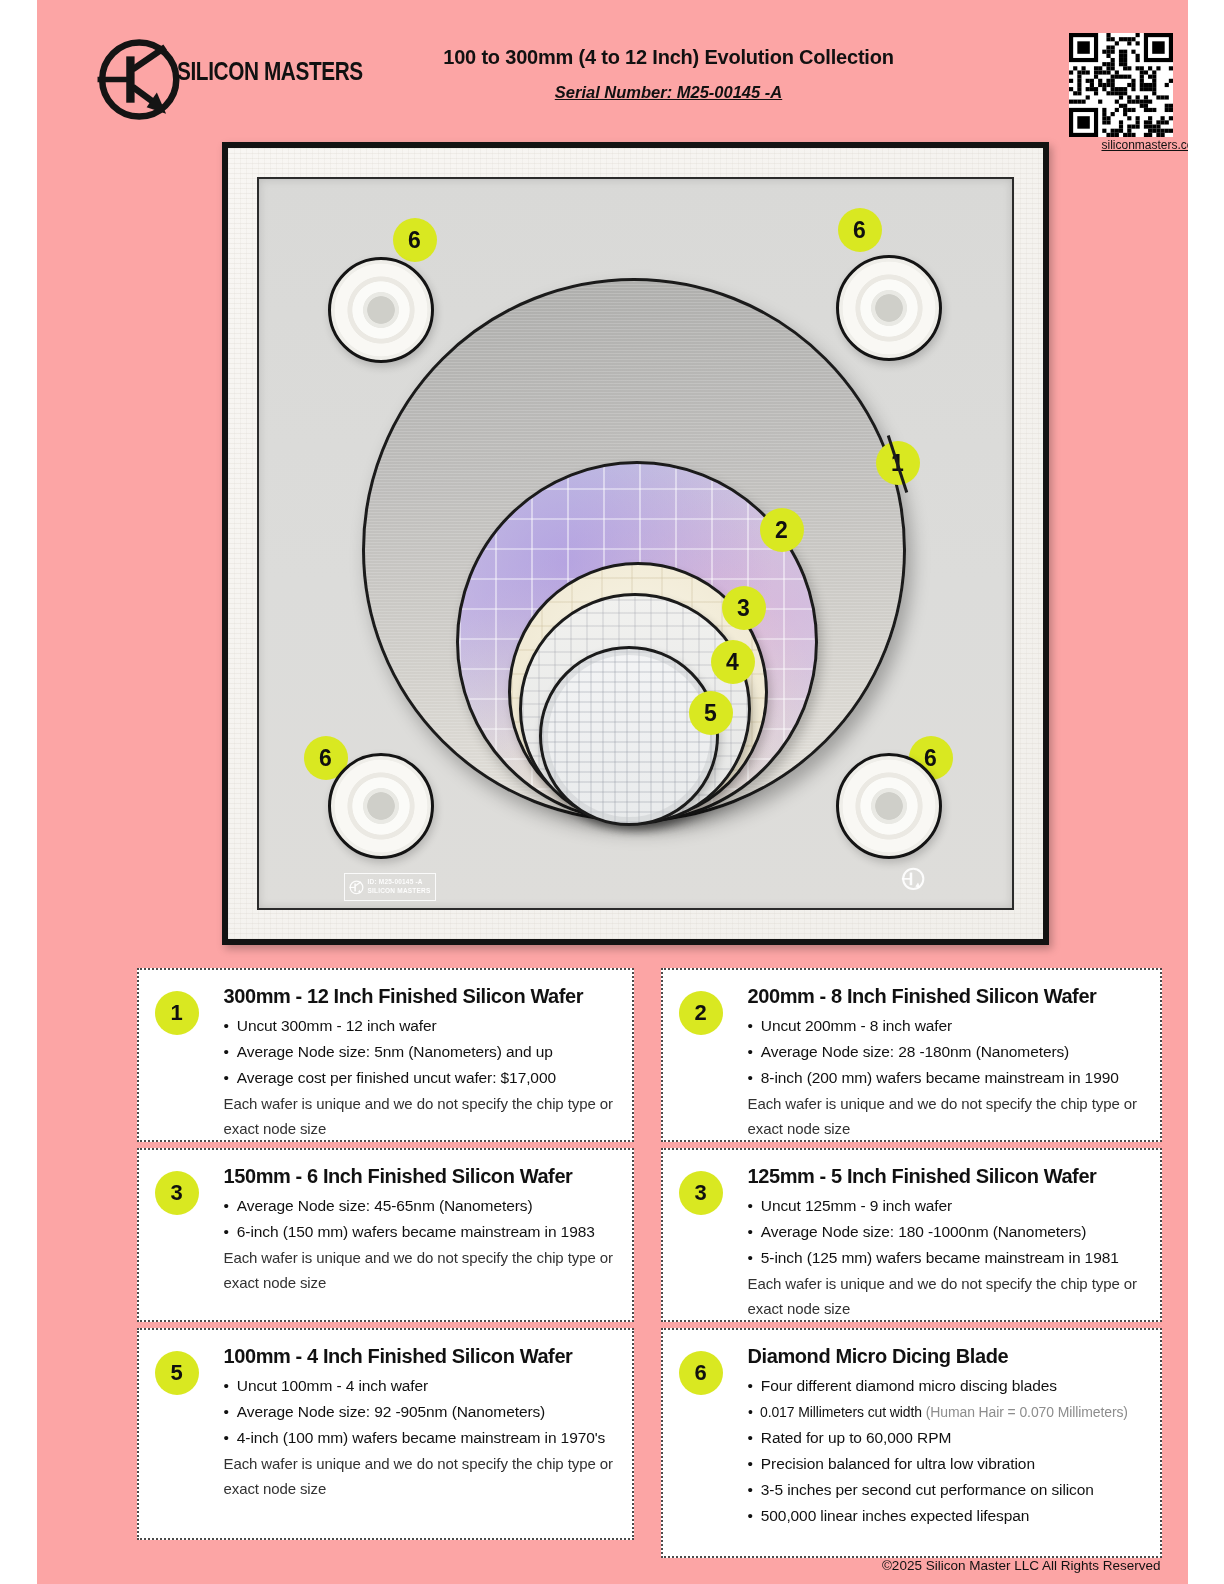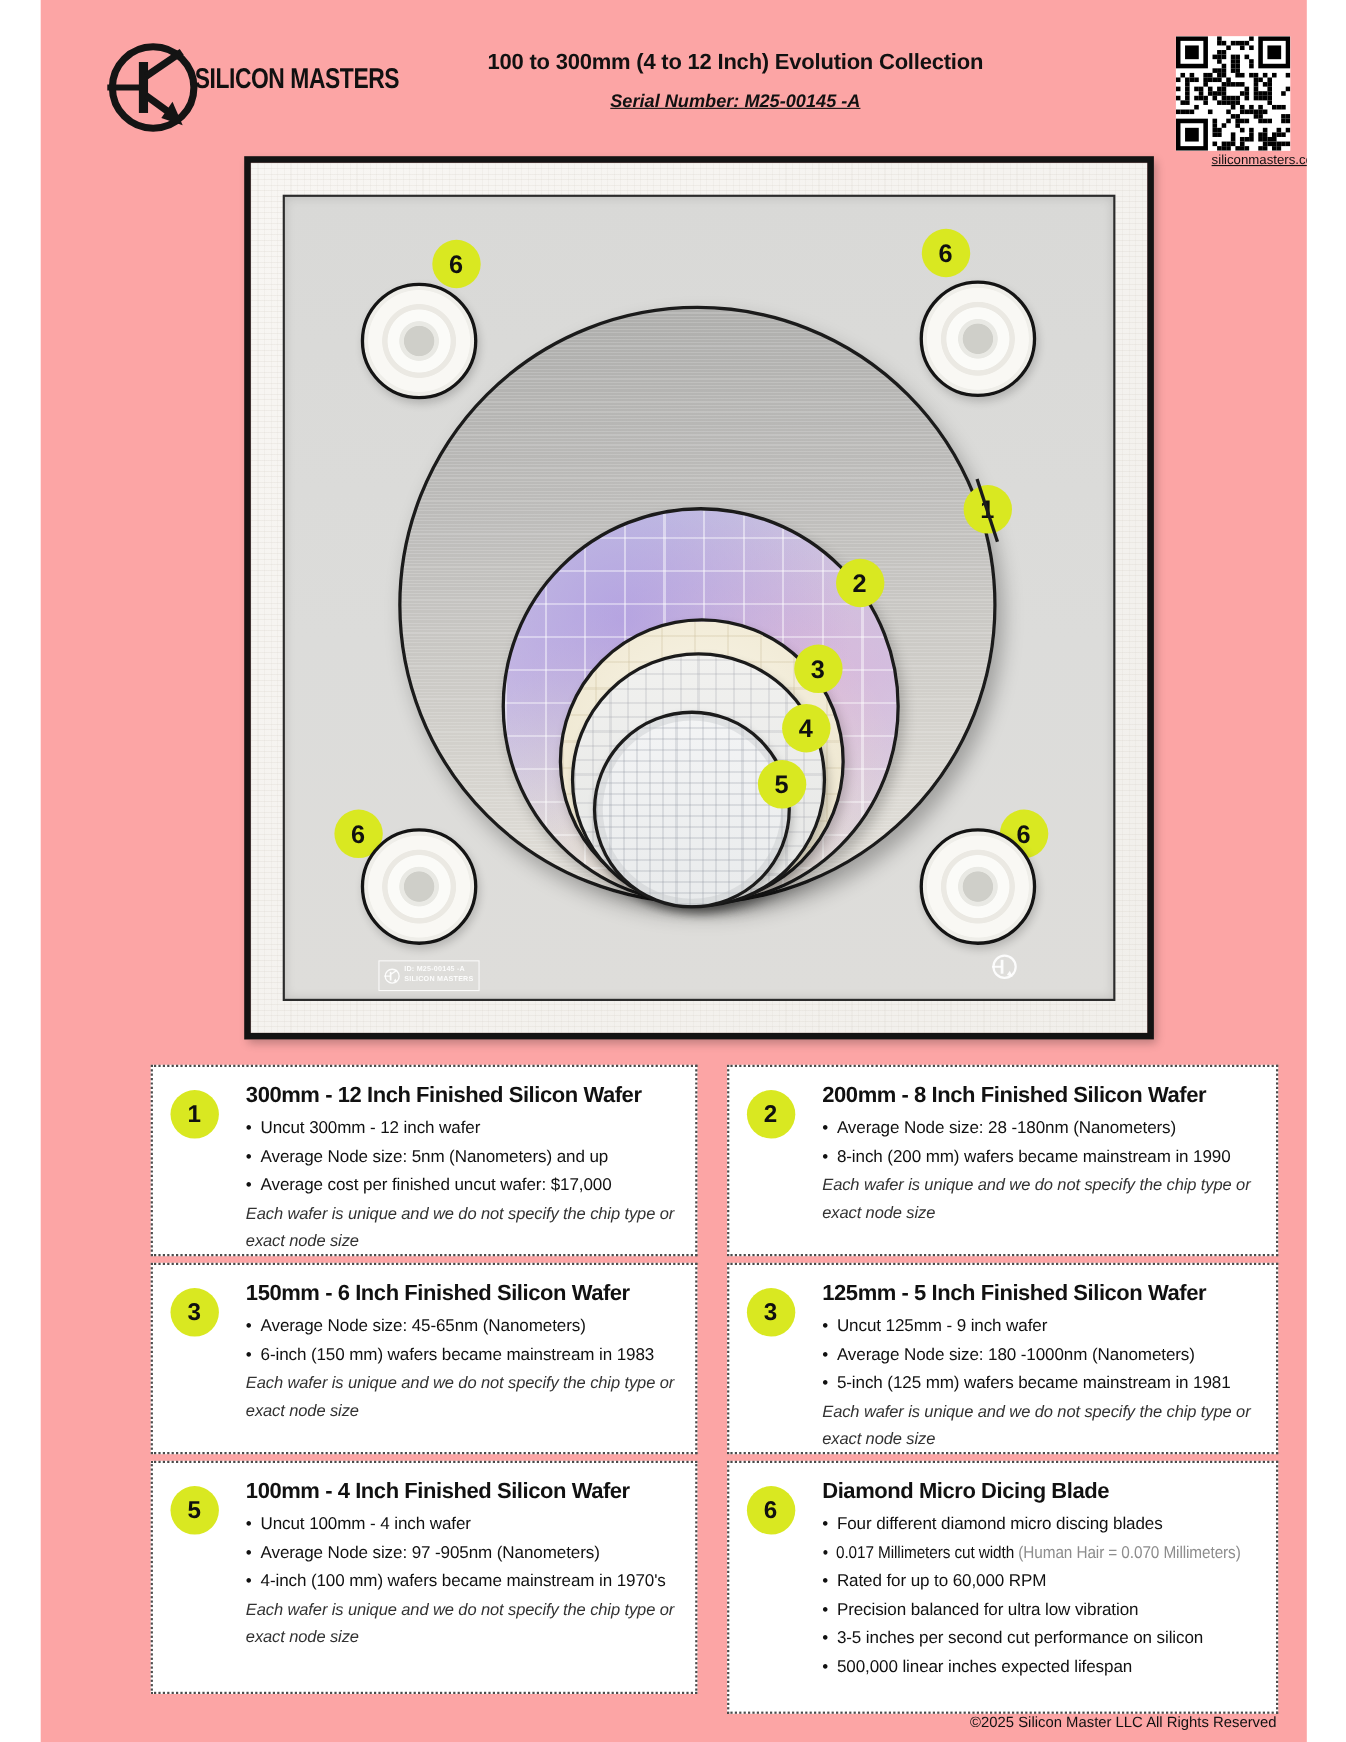--- a/index.html
+++ b/index.html
@@ -98,21 +98,21 @@
           padding:13px 8px 0 13px; background:#fff; }
   .ibadge { width:44px; height:44px; border-radius:50%; background:var(--badge,#d9e821);
             flex:0 0 auto; margin:8px 0 0 3px;
             display:flex; align-items:center; justify-content:center;
             font-size:22px; font-weight:800; color:#101010; }
   .itext { margin-left:25px; width:405px; }
   .itext h3 { font-size:20px; font-weight:800; letter-spacing:-0.4px; margin:2px 0 5px 0; white-space:nowrap; }
   .itext ul { list-style:none; }
   .itext li { font-size:15.5px; line-height:26px; letter-spacing:-0.1px; }
   .itext li::before { content:"•"; margin-right:8px; }
-  .note { font-style:italic; font-size:15px; line-height:25px; color:#323232; letter-spacing:-0.1px; }
+  .note { font-size:15px; line-height:25px; color:#323232; letter-spacing:-0.1px; }
   .gray { color:#8d8d8d; }
   .squeeze { white-space:nowrap; transform:scaleX(.9); transform-origin:left center; letter-spacing:-0.2px; }
 
   .footer { position:absolute; left:624px; top:1558px; width:500px; text-align:right;
             font-size:13.5px; color:#111; }
 </style>
 </head>
 <body>
 
 <div id="page">
@@ -406,20 +406,21 @@
         </ul>
         <p class="note">Each wafer is unique and we do not specify the chip type or exact node size</p>
       </div>
     </div>
 
     <div class="ibox" style="left:524px; top:0; width:501px; height:174px;">
       <div class="ibadge">2</div>
       <div class="itext">
         <h3>200mm - 8 Inch Finished Silicon Wafer</h3>
         <ul>
+          <li><span>Uncut 200mm - 8 inch wafer</span></li>
           <li><span>Average Node size: 28 -180nm (Nanometers)</span></li>
           <li><span>8-inch (200 mm) wafers became mainstream in 1990</span></li>
         </ul>
         <p class="note">Each wafer is unique and we do not specify the chip type or exact node size</p>
       </div>
     </div>
 
     <div class="ibox" style="left:0; top:180px; width:497px; height:174px;">
       <div class="ibadge">3</div>
       <div class="itext">
@@ -444,21 +445,21 @@
         <p class="note">Each wafer is unique and we do not specify the chip type or exact node size</p>
       </div>
     </div>
 
     <div class="ibox" style="left:0; top:360px; width:497px; height:212px;">
       <div class="ibadge">5</div>
       <div class="itext">
         <h3>100mm - 4 Inch Finished Silicon Wafer</h3>
         <ul>
           <li><span>Uncut 100mm - 4 inch wafer</span></li>
-          <li><span>Average Node size: 97 -905nm (Nanometers)</span></li>
+          <li><span>Average Node size: 92 -905nm (Nanometers)</span></li>
           <li><span>4-inch (100 mm) wafers became mainstream in 1970's</span></li>
         </ul>
         <p class="note">Each wafer is unique and we do not specify the chip type or exact node size</p>
       </div>
     </div>
 
     <div class="ibox" style="left:524px; top:360px; width:501px; height:230px;">
       <div class="ibadge">6</div>
       <div class="itext">
         <h3>Diamond Micro Dicing Blade</h3>

